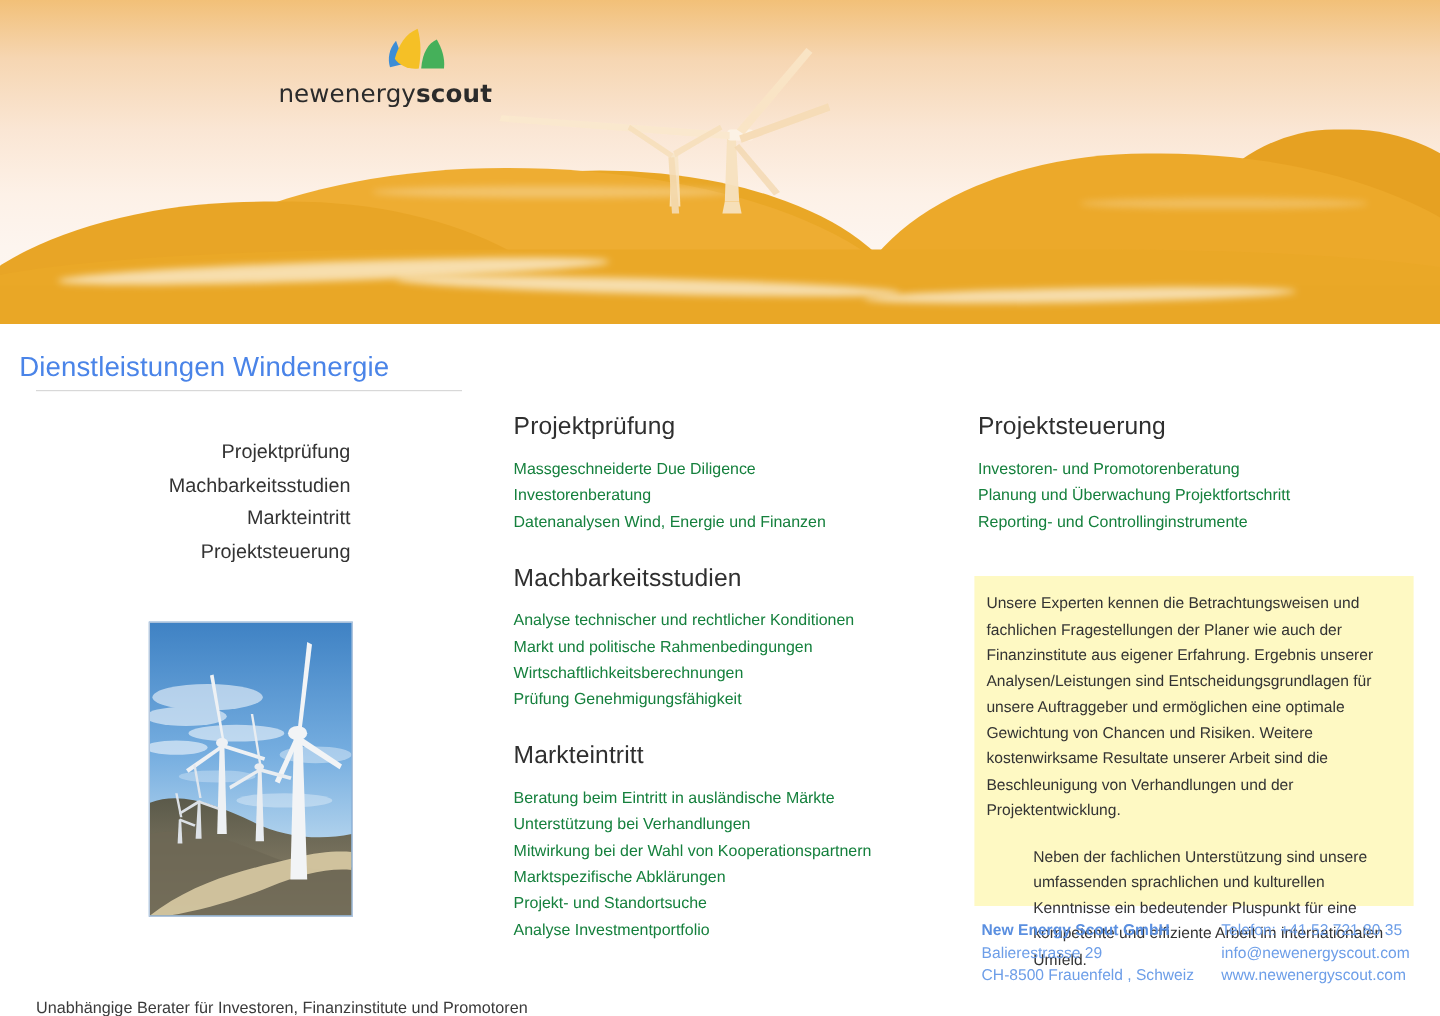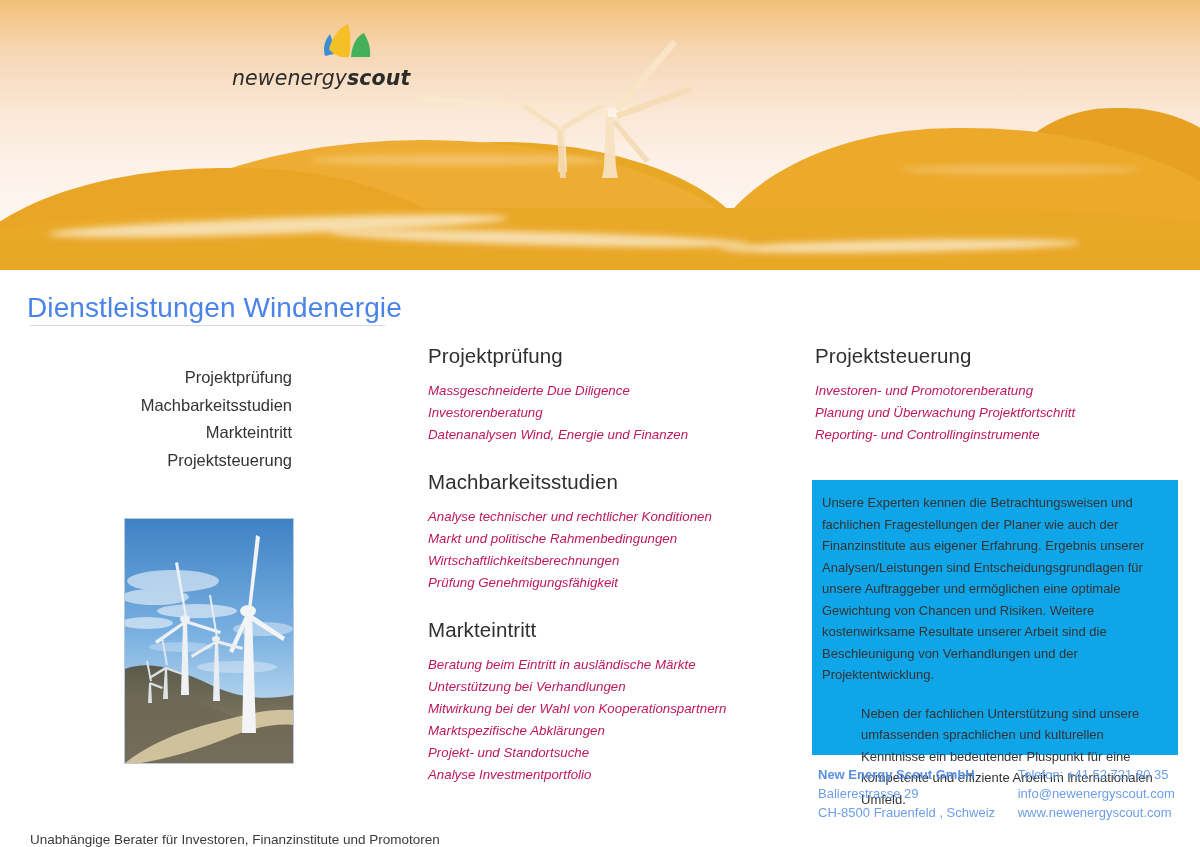--- a/index.html
+++ b/index.html
@@ -92,31 +92,30 @@
   }
   .logo-mark { position: absolute; left: 82px; top: 0; width: 62px; height: 40px; }
   .logo-text {
     position: absolute;
     left: 0; top: 44px;
     font-family: "DejaVu Sans", sans-serif;
     font-size: 20.5px;
     letter-spacing: .1px;
     color: #2b2b2b;
     white-space: nowrap;
-    font-style: italic;
   }
   .logo-text .light { font-weight: 400; }
   .logo-text .bold  { font-weight: 700; }
 
   
   .page-title {
     position: absolute;
-    left: 27px;
+    left: 16px;
     top: 292px;
-    font-size: 28px;
+    font-size: 23px;
     font-weight: 400;
     color: #4a84e8;
     letter-spacing: .1px;
     font-family: "Liberation Sans", sans-serif;
     text-align: right;
   }
   .title-rule {
     position: absolute;
     left: 30px;
     top: 325px;
@@ -167,33 +166,32 @@
   .svc-head {
     font-size: 20.5px;
     font-weight: 400;
     color: #2f2f2f;
     margin: 0 0 12px 0;
     letter-spacing: .1px;
   }
   .svc-item {
     font-size: 13.3px;
     line-height: 22px;
-    color: #be185d;
+    color: #15803d;
     white-space: nowrap;
-    font-style: italic;
   }
 
   
   .callout {
     position: absolute;
     left: 812px;
     top: 480px;
     width: 366px;
     height: 275px;
-    background: #0ea5e9;
+    background: #fef9c3;
     box-sizing: border-box;
     padding: 12px 16px 12px 10px;
   }
   .callout p {
     margin: 0;
     font-size: 13px;
     line-height: 21.5px;
     color: #333333;
   }
   .callout p + p { margin-top: 17px; margin-left: 39px; }

